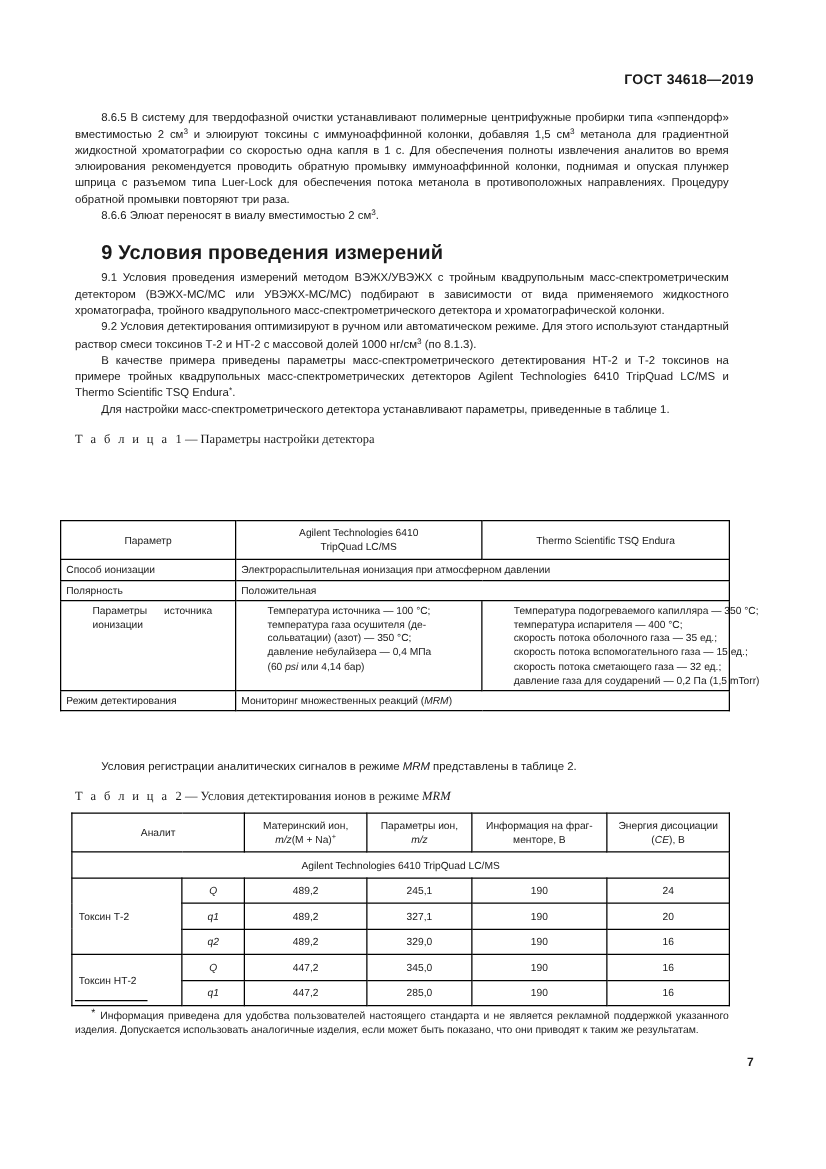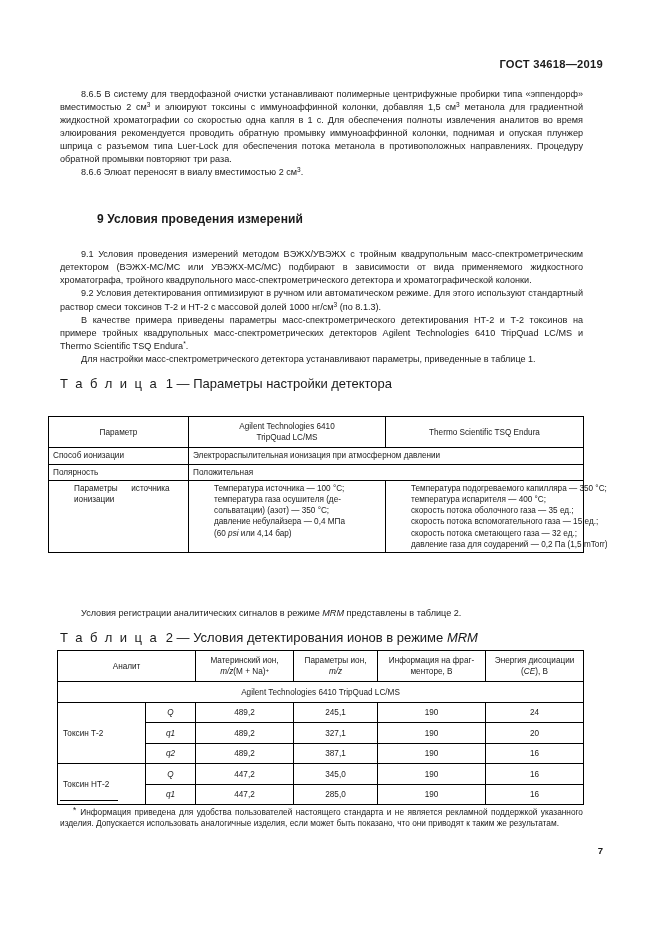--- a/index.html
+++ b/index.html
@@ -39,42 +39,43 @@
   p.body {
     margin: 0;
     font-size: 9.1px;
     line-height: 13.05px;
     text-align: justify;
     text-indent: 21px;
     hyphens: manual;
   }
   p.body.nojust { text-align: left; }
   h2.section {
-    margin: 16px;
-    font-size: 12px;
+    margin: 0;
+    font-size: 16px;
     font-weight: bold;
     line-height: 14px;
     text-indent: 21px;
     letter-spacing: 0.1px;
   }
   .gap-s { height: 6px; }
   .gap-m { height: 12px; }
   .gap-l { height: 17px; }
   sup, .sup {
     font-size: 0.72em;
     vertical-align: 0.42em;
     line-height: 0;
   }
   .it { font-style: italic; }
   
   .tbl-caption {
-    font-size: 13px;
+    font-size: 10px;
     line-height: 12px;
     margin: 0;
     white-space: nowrap;
+    font-family: Liberation Serif, serif;
   }
   .tbl-caption .spaced {
     letter-spacing: 1.9px;
   }
   
   table.gost {
     border-collapse: collapse;
     font-size: 8.2px;
     line-height: 11.2px;
     width: 100%;
@@ -235,20 +236,24 @@
           </td>
           <td class="lines">
             <div>Температура подогреваемого капилляра — 350 °С;</div>
             <div>температура испарителя — 400 °С;</div>
             <div>скорость потока оболочного газа — 35 ед.;</div>
             <div>скорость потока вспомогательного газа — 15 ед.;</div>
             <div>скорость потока сметающего газа — 32 ед.;</div>
             <div>давление газа для соударений — 0,2 Па (1,5 mTorr)</div>
           </td>
         </tr>
+        <tr>
+          <td class="lft mid">Режим детектирования</td>
+          <td class="span-all" colspan="2">Мониторинг множественных реакций (<span class="it">MRM</span>)</td>
+        </tr>
       </tbody>
     </table>
   </div>
 
   <div style="position:absolute; left:60px; top:607px; width:523px;">
     <p class="body nojust">Условия регистрации аналитических сигналов в режиме <span class="it">MRM</span> представлены в таблице 2.</p>
     <div class="gap-m"></div>
     <p class="tbl-caption"><span class="spaced">Т а б л и ц а</span>&nbsp;&nbsp;<span>2</span>&nbsp;<span>— Условия детектирования ионов в режиме <span class="it">MRM</span></span></p>
   </div>
 
@@ -298,21 +303,21 @@
         <tr>
           <td><span class="it">q1</span></td>
           <td>489,2</td>
           <td>327,1</td>
           <td>190</td>
           <td>20</td>
         </tr>
         <tr>
           <td><span class="it">q2</span></td>
           <td>489,2</td>
-          <td>387,1</td>
+          <td>329,0</td>
           <td>190</td>
           <td>16</td>
         </tr>
         <tr>
           <td class="name" rowspan="2">Токсин НТ-2</td>
           <td><span class="it">Q</span></td>
           <td>447,2</td>
           <td>345,0</td>
           <td>190</td>
           <td>16</td>

